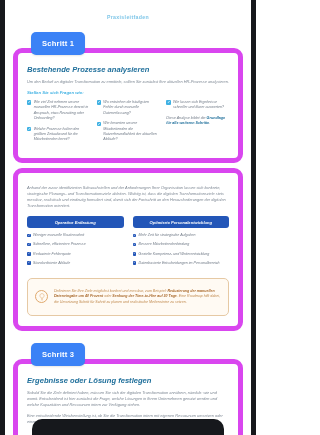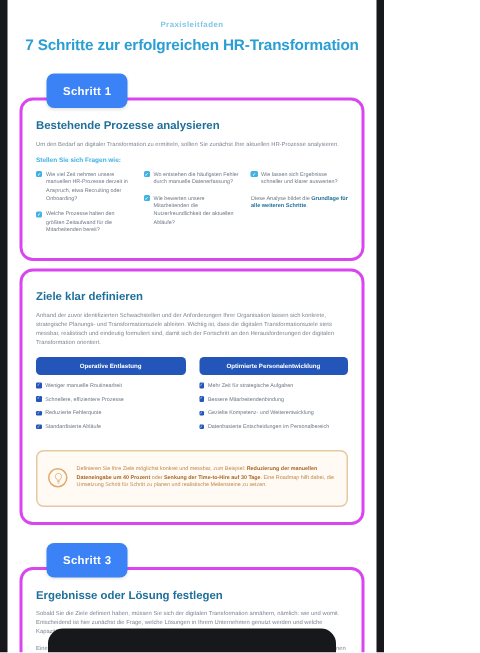--- a/index.html
+++ b/index.html
@@ -93,27 +93,28 @@
     font-size: 7.6px;
     font-weight: 700;
     letter-spacing: 0.2px;
     padding: 7px 11px;
     border-radius: 5px;
     box-shadow: 0 1px 2px rgba(0,0,0,0.10);
     white-space: nowrap;
   }
 
   .step-card {
-    border: 2px solid #d946ef;
+    border: 5px solid #d946ef;
     border-radius: 9px;
     background: #ffffff;
     margin-top: -7px;
     padding: 12px 9px 10px 9px;
     position: relative;
     z-index: 1;
+    font-style: italic;
   }
 
   .step-title {
     font-size: 7.6px;
     font-weight: 700;
     color: #1f6f9b;
     margin: 0 0 5px 0;
   }
   .step-intro {
     font-size: 3.9px;
@@ -244,21 +245,20 @@
 
   .para-gap { margin-bottom: 5px; }
 </style>
 </head>
 <body>
 
 <div id="page">
 
   <div class="page-header">
     <p class="eyebrow">Praxisleitfaden</p>
-    <h1 class="main-title">7 Schritte zur erfolgreichen HR-Transformation</h1>
   </div>
 
   <section class="step-block">
     <div class="step-badge-row left">
       <span class="step-badge">Schritt 1</span>
     </div>
     <div class="step-card">
       <h2 class="step-title">Bestehende Prozesse analysieren</h2>
       <p class="step-intro">Um den Bedarf an digitaler Transformation zu ermitteln, sollten Sie zunächst Ihre aktuellen HR-Prozesse analysieren.</p>
       <p class="step-subhead">Stellen Sie sich Fragen wie:</p>
@@ -294,21 +294,20 @@
           </div>
           <p class="closing-note"><span>Diese Analyse bildet die </span><b>Grundlage für alle weiteren Schritte</b><span>.</span></p>
         </div>
 
       </div>
     </div>
   </section>
 
   <section class="step-block">
     <div class="step-card">
-      <h2 class="step-title">Ziele klar definieren</h2>
       <p class="step-intro">Anhand der zuvor identifizierten Schwachstellen und der Anforderungen Ihrer Organisation lassen sich konkrete, strategische Planungs- und Transformationsziele ableiten. Wichtig ist, dass die digitalen Transformationsziele stets messbar, realistisch und eindeutig formuliert sind, damit sich der Fortschritt an den Herausforderungen der digitalen Transformation orientiert.</p>
 
       <div class="panel-cols">
 
         <div class="panel-col">
           <div class="panel-head">Operative Entlastung</div>
           <div class="panel-item">
             <span class="panel-bullet">✓</span>
             <span class="panel-text">Weniger manuelle Routinearbeit</span>
           </div>

